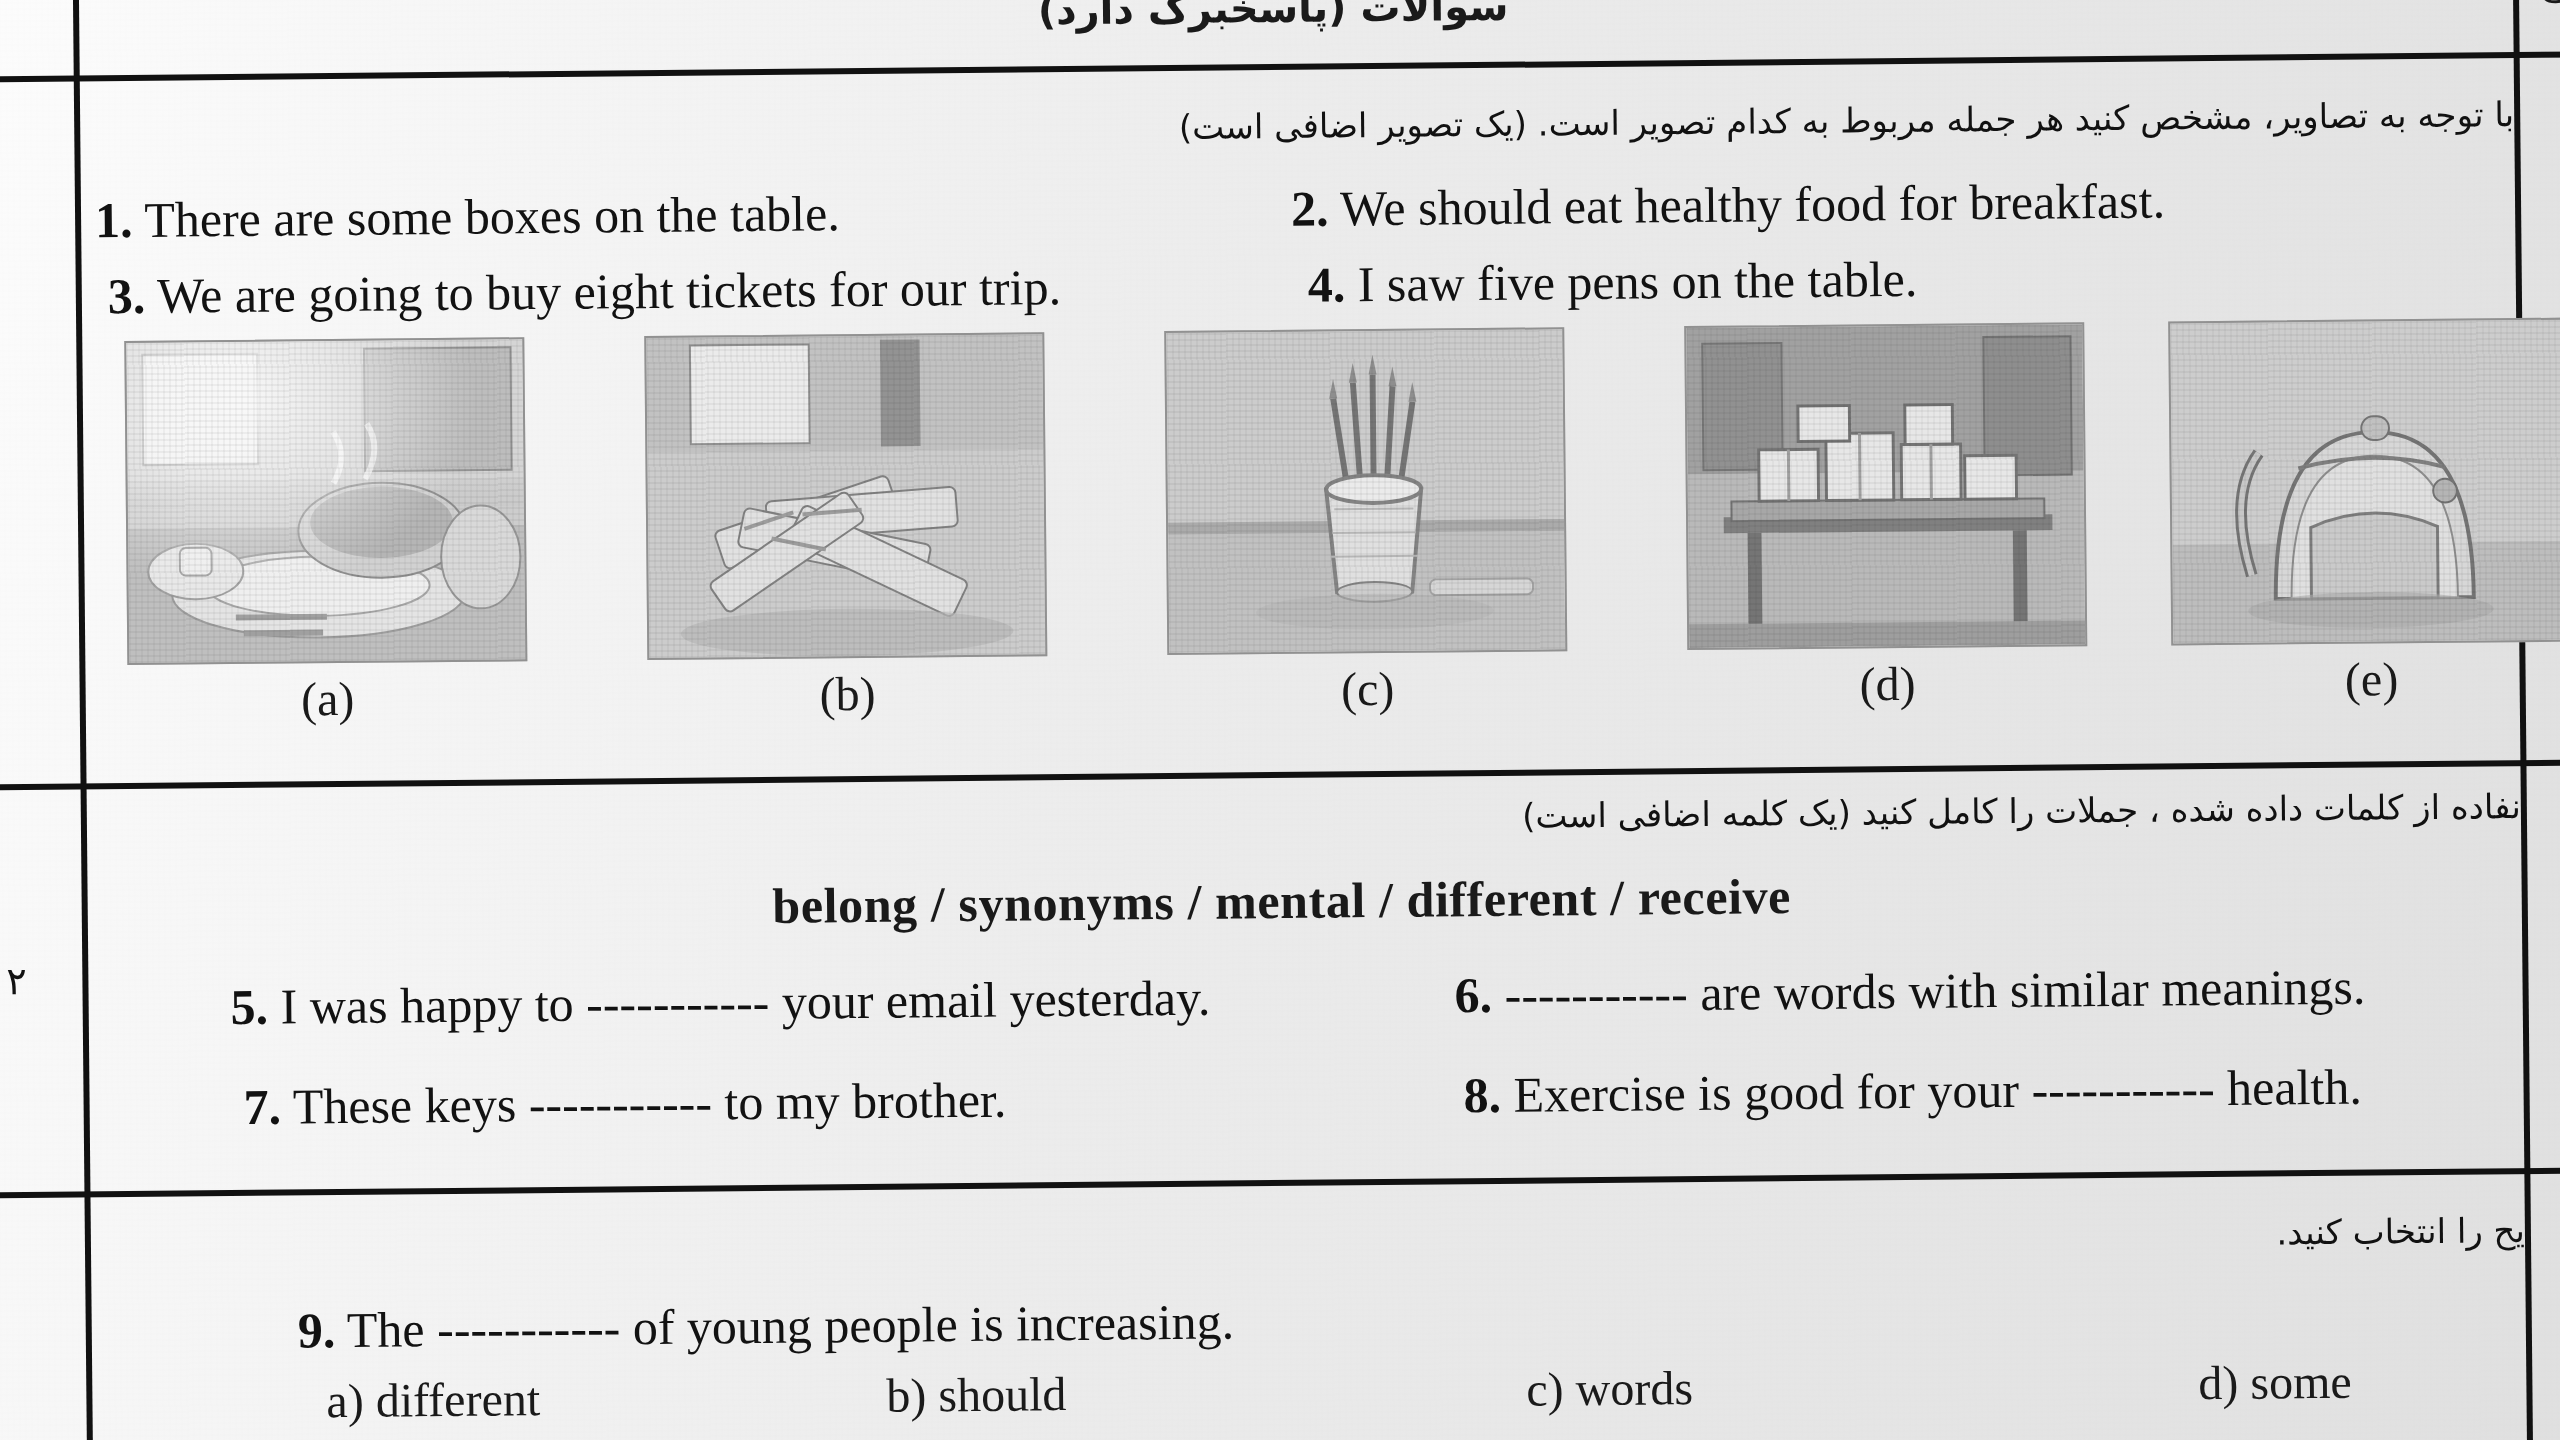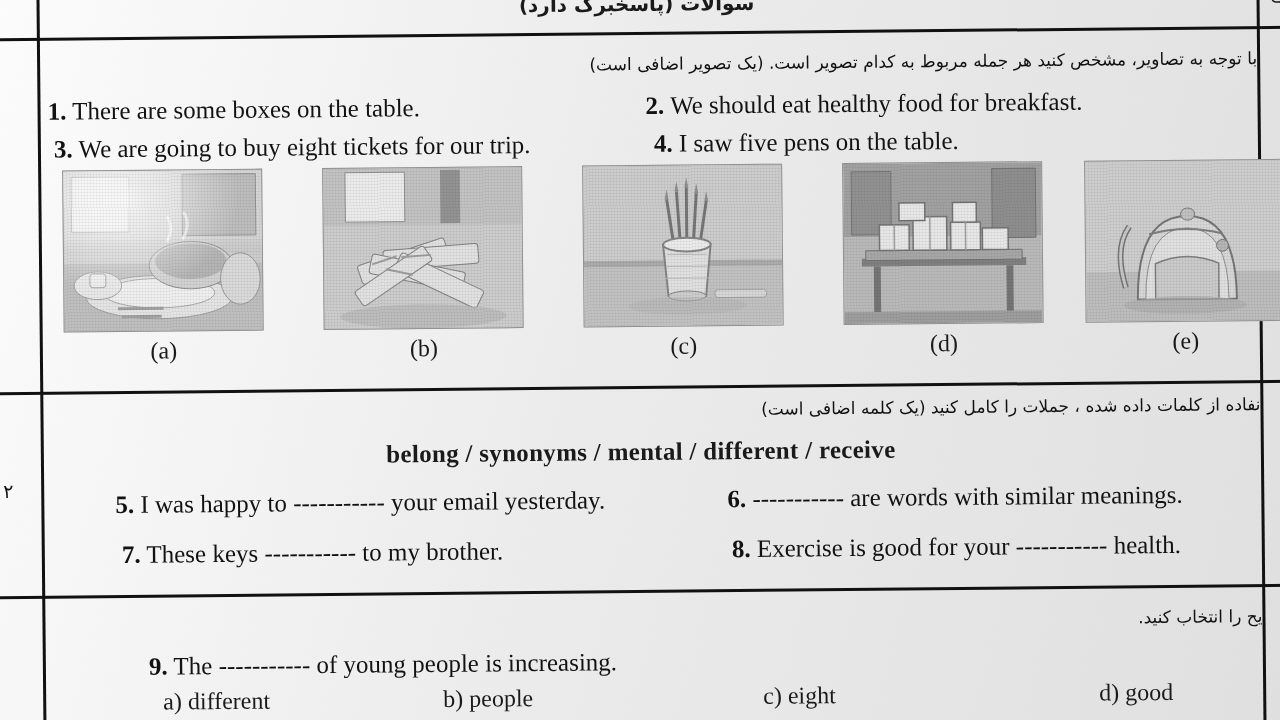--- a/index.html
+++ b/index.html
@@ -390,25 +390,25 @@
       <b>9.</b>
       <span>The ----------- of young people is increasing.</span>
     </div>
 
     <div class="choices" style="left:172px; top:94px;">
       <span>a)</span>
       <span>different</span>
     </div>
     <div class="choices" style="left:452px; top:94px;">
       <span>b)</span>
-      <span>people</span>
+      <span>should</span>
     </div>
     <div class="choices" style="left:772px; top:94px;">
       <span>c)</span>
-      <span>eight</span>
+      <span>words</span>
     </div>
     <div class="choices" style="left:1108px; top:94px;">
       <span>d)</span>
-      <span>good</span>
+      <span>some</span>
     </div>
   </div>
 
 </div>
 
 </body></html>

